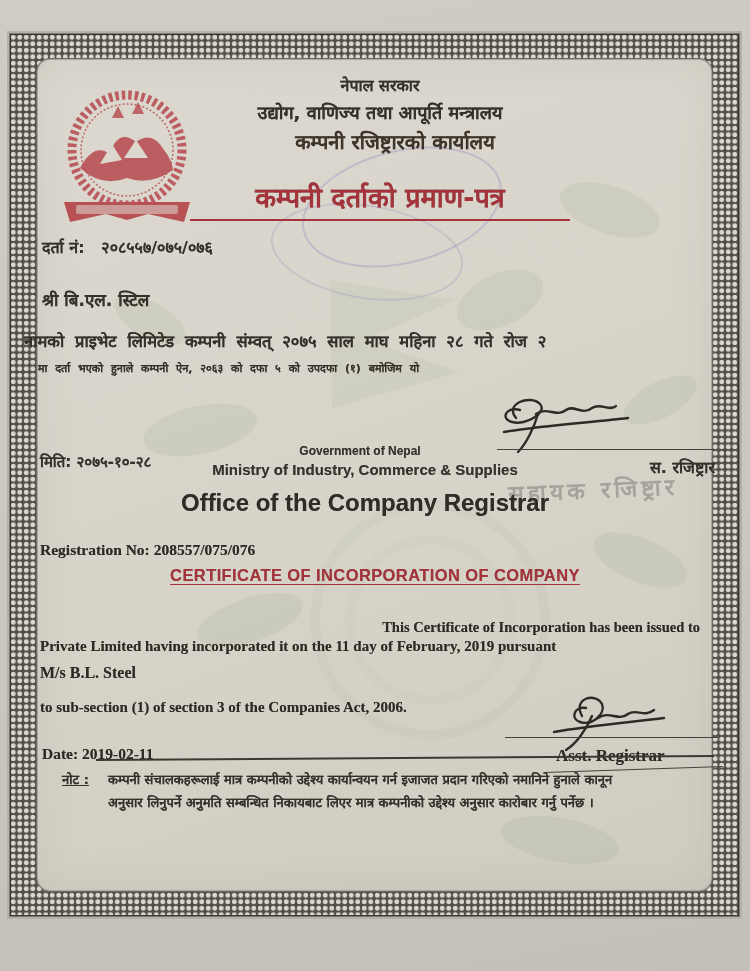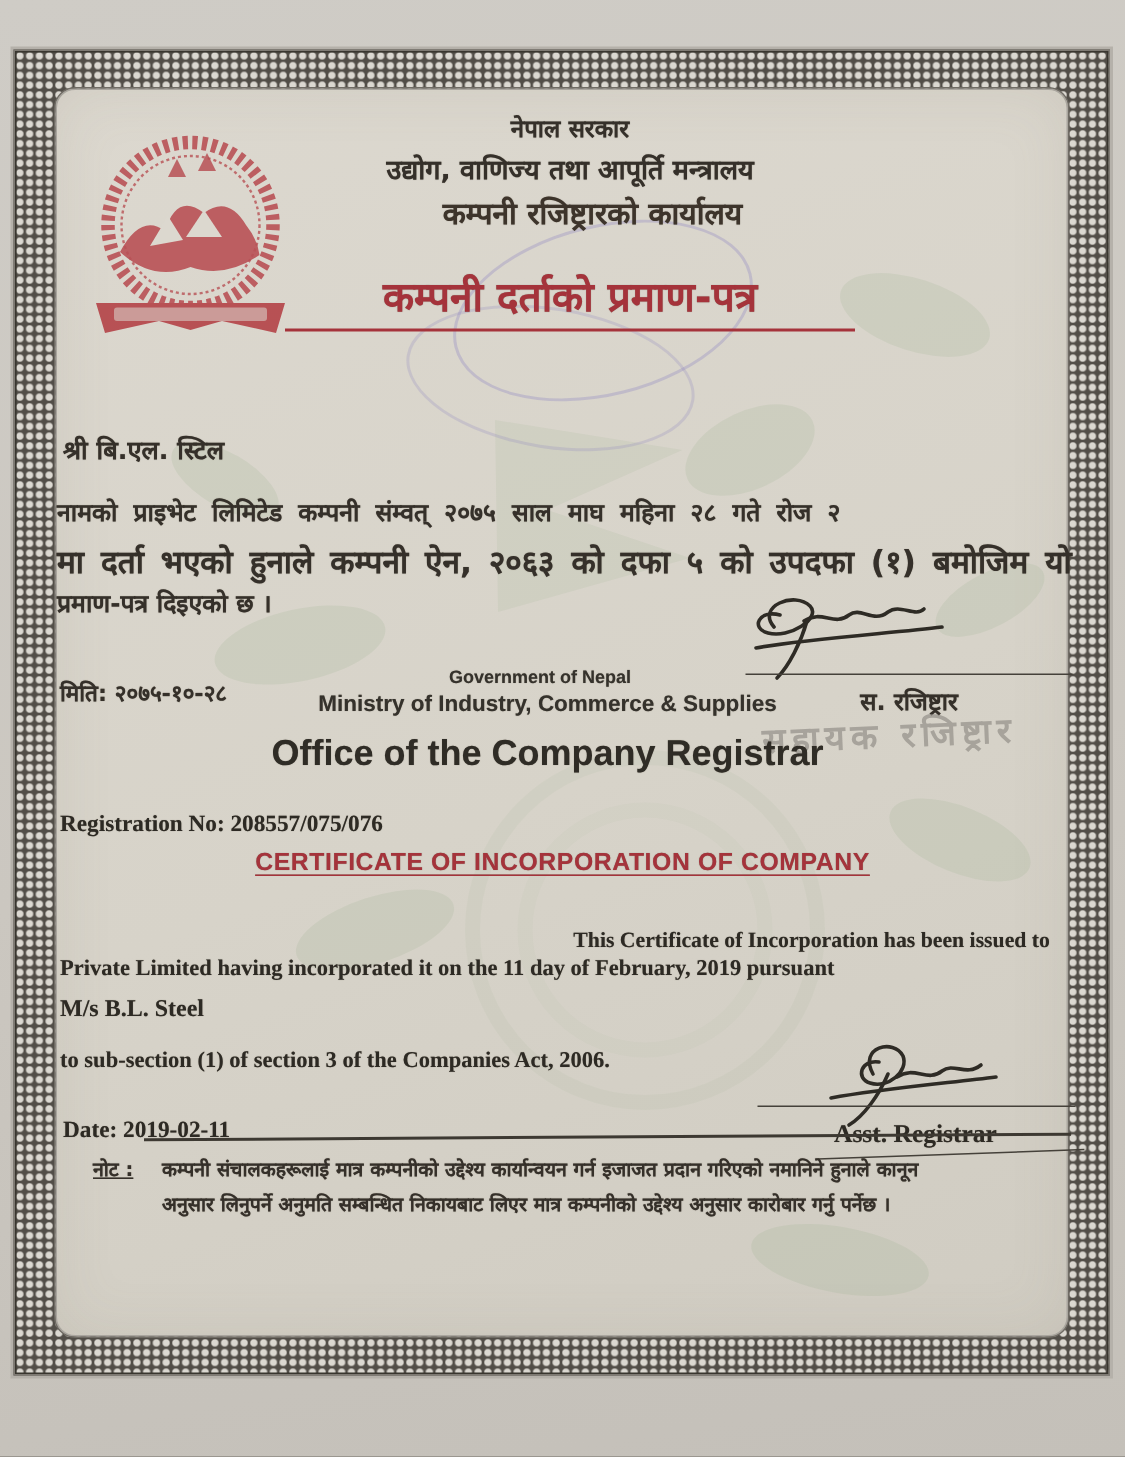--- a/index.html
+++ b/index.html
@@ -102,38 +102,41 @@
 
   <div class="abs np scan center" style="left:150px;top:100px;width:460px;font-size:18px;font-weight:bold;">उद्योग, वाणिज्य तथा आपूर्ति मन्त्रालय</div>
 
   <div class="abs np scan center" style="left:200px;top:74px;width:360px;font-size:16px;font-weight:bold;">नेपाल सरकार</div>
 
   <div class="abs np scan center" style="left:160px;top:128px;width:470px;font-size:20px;font-weight:bold;color:#3d342b;">कम्पनी रजिष्ट्रारको कार्यालय</div>
 
   <div class="abs np scan center red" style="left:190px;top:178px;width:380px;font-size:27px;font-weight:bold;
               border-bottom:2.5px solid #a5333b;padding-bottom:4px;">कम्पनी दर्ताको प्रमाण-पत्र</div>
 
+  <div class="abs np scan" style="left:42px;top:236px;font-size:16px;font-weight:bold;">
+    <span>दर्ता नं:</span>&nbsp;&nbsp;
+    <span>२०८५५७/०७५/०७६</span>
+  </div>
 
   <div class="abs np scan" style="left:42px;top:288px;font-size:17px;font-weight:bold;">श्री   बि.एल. स्टिल</div>
 
-  <div class="abs np scan" style="left:38px;top:329px;width:680px;font-size:16.5px;font-weight:bold;word-spacing:5px;">नामको प्राइभेट लिमिटेड कम्पनी संम्वत्  २०७५  साल  माघ  महिना २८ गते रोज २</div>
-  <div class="abs np scan" style="left:38px;top:360px;width:680px;font-size:21px;font-weight:bold;word-spacing:4px;">मा दर्ता भएको हुनाले कम्पनी ऐन, २०६३ को दफा ५ को उपदफा  (१) बमोजिम यो</div>
-  <div class="abs np scan" style="left:38px;top:390px;width:680px;font-size:16.5px;font-weight:bold;">प्रमाण-पत्र दिइएको छ ।</div>
+  <div class="abs np scan" style="left:24px;top:329px;width:680px;font-size:16.5px;font-weight:bold;word-spacing:5px;">नामको प्राइभेट लिमिटेड कम्पनी संम्वत्  २०७५  साल  माघ  महिना २८ गते रोज २</div>
+  <div class="abs np scan" style="left:38px;top:360px;width:680px;font-size:11px;font-weight:bold;word-spacing:4px;">मा दर्ता भएको हुनाले कम्पनी ऐन, २०६३ को दफा ५ को उपदफा  (१) बमोजिम यो</div>
 
   <svg class="wm" width="160" height="62" viewBox="0 0 160 62" style="left:486px;top:392px;">
     <g fill="none" stroke="#2e2b25" stroke-width="2.4" stroke-linecap="round">
       <path d="M30 26 C18 12, 44 2, 54 12 C62 20, 40 34, 26 30 C14 27, 20 14, 34 18"></path>
       <path d="M50 22 C62 14, 70 26, 80 18 C88 12, 96 24, 106 16 C114 10, 124 20, 130 14"></path>
       <path d="M18 40 C50 34, 110 30, 142 26"></path>
       <path d="M52 22 C48 36, 40 52, 32 60"></path>
     </g>
   </svg>
   <div class="thinrule" style="left:497px;top:449px;width:218px;"></div>
 
-  <div class="abs np scan" style="left:497px;top:456px;width:218px;text-align:center;font-size:16px;font-weight:bold;">स. रजिष्ट्रार</div>
+  <div class="abs np scan" style="left:497px;top:456px;width:218px;text-align:right;font-size:16px;font-weight:bold;">स. रजिष्ट्रार</div>
 
   <div class="abs np scan" style="left:40px;top:451px;font-size:15px;font-weight:bold;">
     <span>मिति:</span>
     <span>२०७५-१०-२८</span>
   </div>
 
   <div class="abs faint-stamp-text" style="left:508px;top:472px;width:230px;">सहायक रजिष्ट्रार</div>
 
   <div class="abs en-sans scan center" style="left:170px;top:444px;width:380px;font-size:12px;font-weight:bold;">Government of Nepal</div>
 

